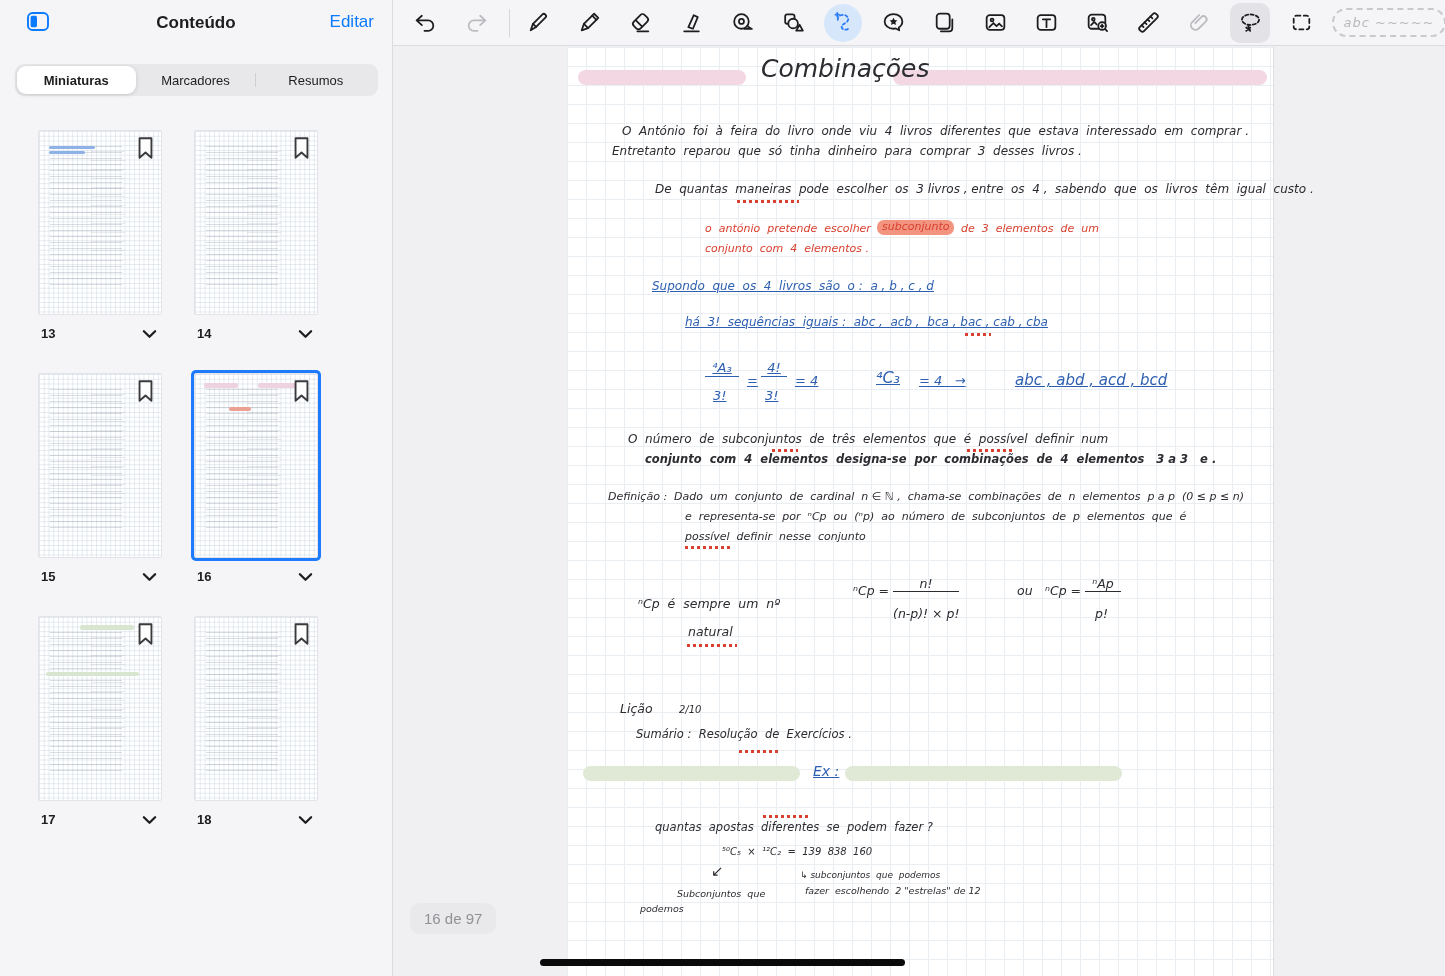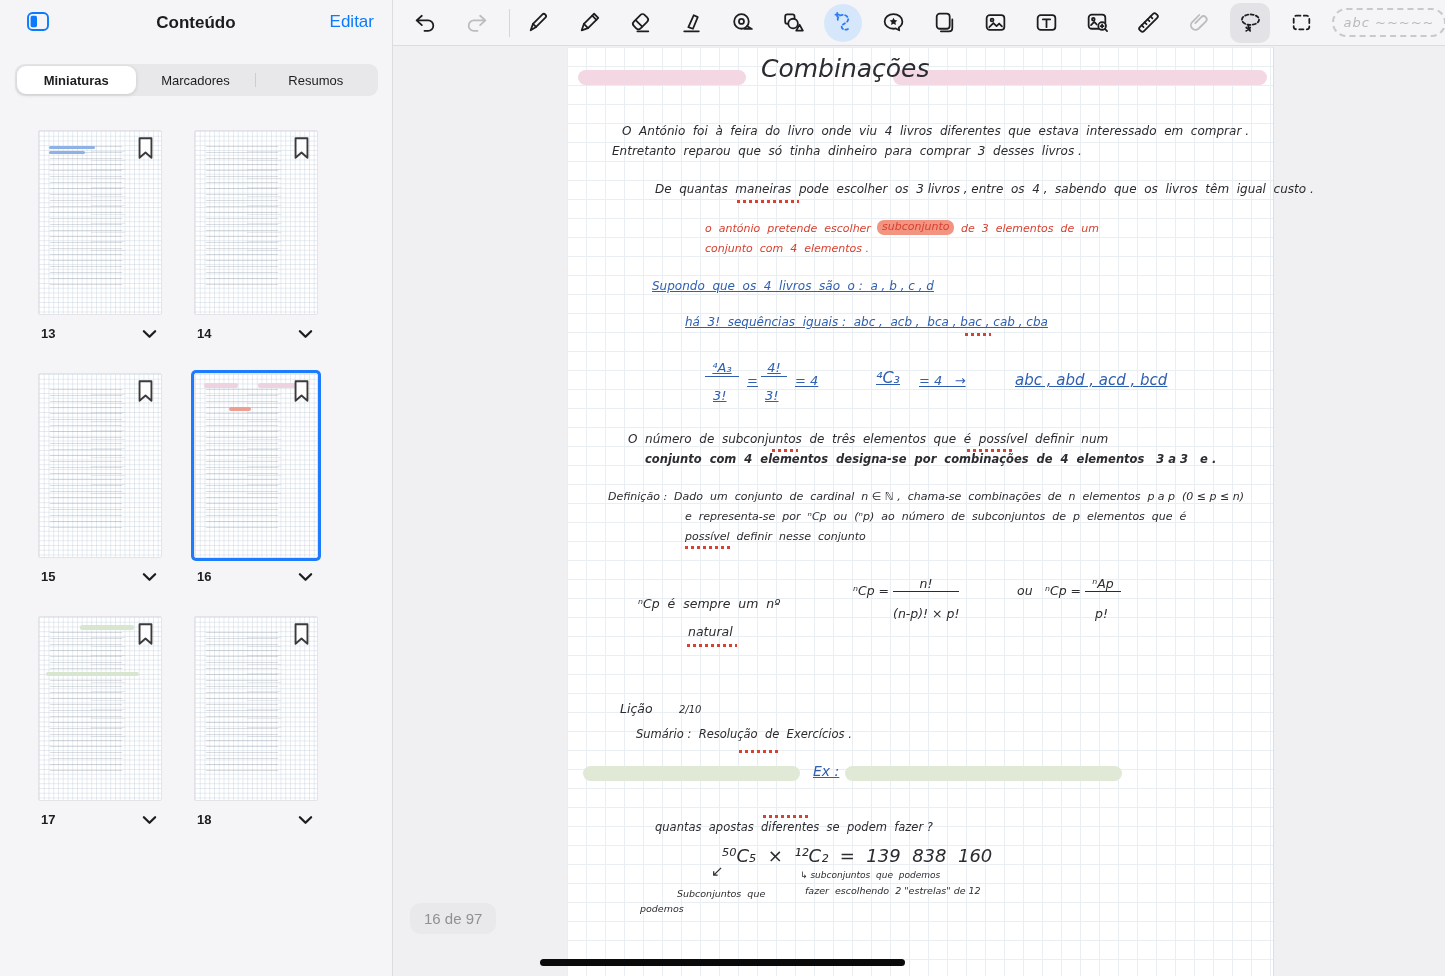--- a/index.html
+++ b/index.html
@@ -415,21 +415,21 @@
         <span class="ink c-k" style="left: 326px; top: 560px; font-size: 12.5px;">(n-p)! × p!</span>
         <span class="ink c-k" style="left: 450px; top: 537px; font-size: 12.5px;">ou</span>
         <span class="ink c-k" style="left: 478px; top: 537px; font-size: 12.5px;">ⁿCp =</span>
         <span class="ink c-k ul" style="left: 518px; top: 530px; font-size: 12.5px; width: 36px; display: inline-block;">ⁿAp</span>
         <span class="ink c-k" style="left: 528px; top: 560px; font-size: 12.5px;">p!</span>
         <span class="ink c-k" style="left: 53px; top: 655px; font-size: 12.5px;">Lição</span>
         <span class="ink c-k" style="left: 112px; top: 657px; font-size: 10px;">2/10</span>
         <span class="ink c-k" style="left: 69px; top: 681px; font-size: 11.5px;">Sumário :  Resolução  de  Exercícios .</span>
         <span class="ink c-b" style="left: 246px; top: 716px; font-size: 14px;">Ex :</span>
         <span class="ink c-k" style="left: 88px; top: 774px; font-size: 11.5px;">quantas  apostas  diferentes  se  podem  fazer ?</span>
-        <span class="ink c-k" style="left: 155px; top: 799px; font-size: 18px; text-align: right;">⁵⁰C₅  ×  ¹²C₂  =  139  838  160</span>
+        <span class="ink c-k" style="left: 155px; top: 799px; font-size: 10px; text-align: right;">⁵⁰C₅  ×  ¹²C₂  =  139  838  160</span>
         <span class="ink c-k" style="left: 144px; top: 816px; font-size: 15px;">↙</span>
         <span class="ink c-k" style="left: 233px; top: 823px; font-size: 9px;">↳ subconjuntos  que  podemos</span>
         <span class="ink c-k" style="left: 238px; top: 839px; font-size: 9.5px;">fazer  escolhendo  2 "estrelas" de 12</span>
         <span class="ink c-k" style="left: 110px; top: 842px; font-size: 9.5px;">Subconjuntos  que</span>
         <span class="ink c-k" style="left: 73px; top: 857px; font-size: 9.5px;">podemos</span>
         <div class="dotted" style="left: 170px; top: 153px; width: 62px;"></div>
         <div class="dotted" style="left: 398px; top: 286px; width: 26px;"></div>
         <div class="dotted" style="left: 205px; top: 402px; width: 26px;"></div>
         <div class="dotted" style="left: 400px; top: 402px; width: 46px;"></div>
         <div class="dotted" style="left: 118px; top: 499px; width: 46px;"></div>

